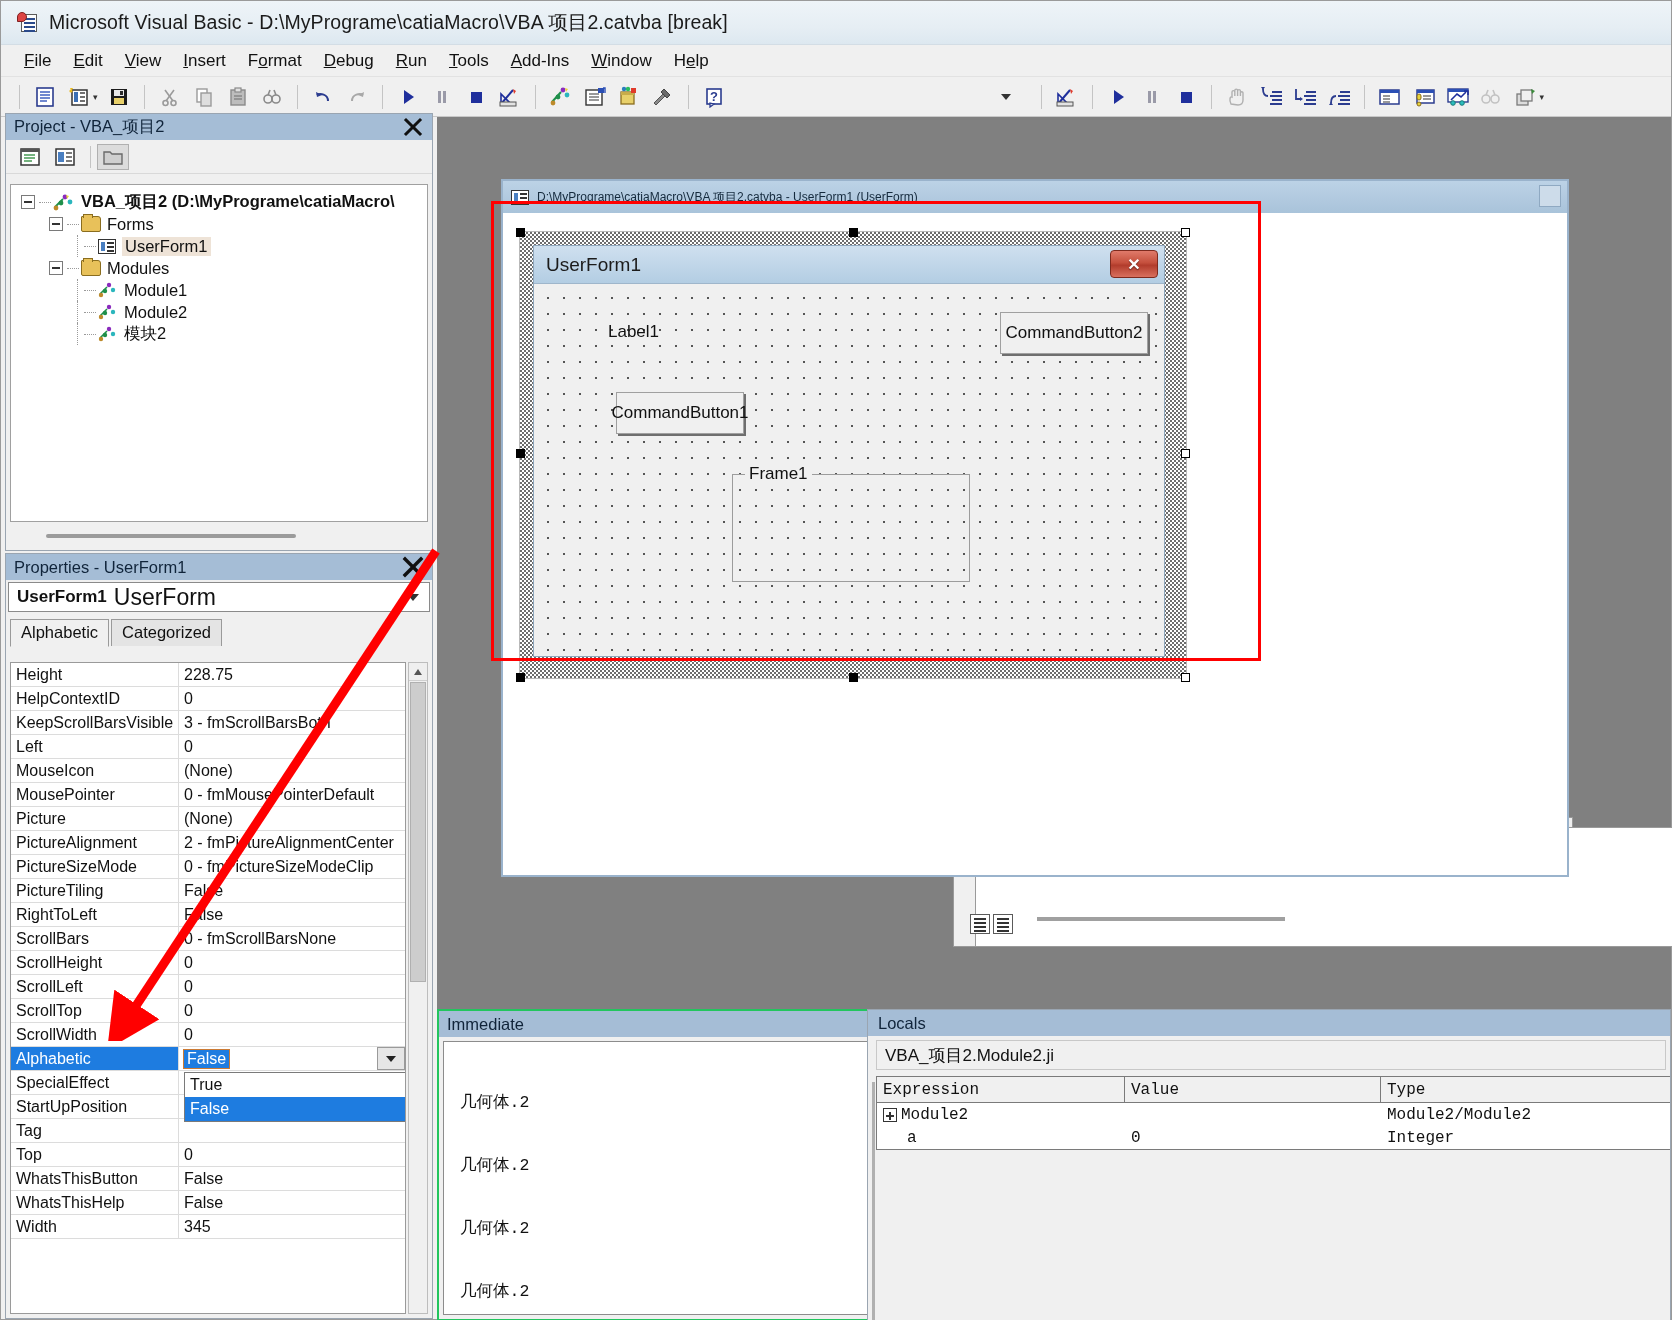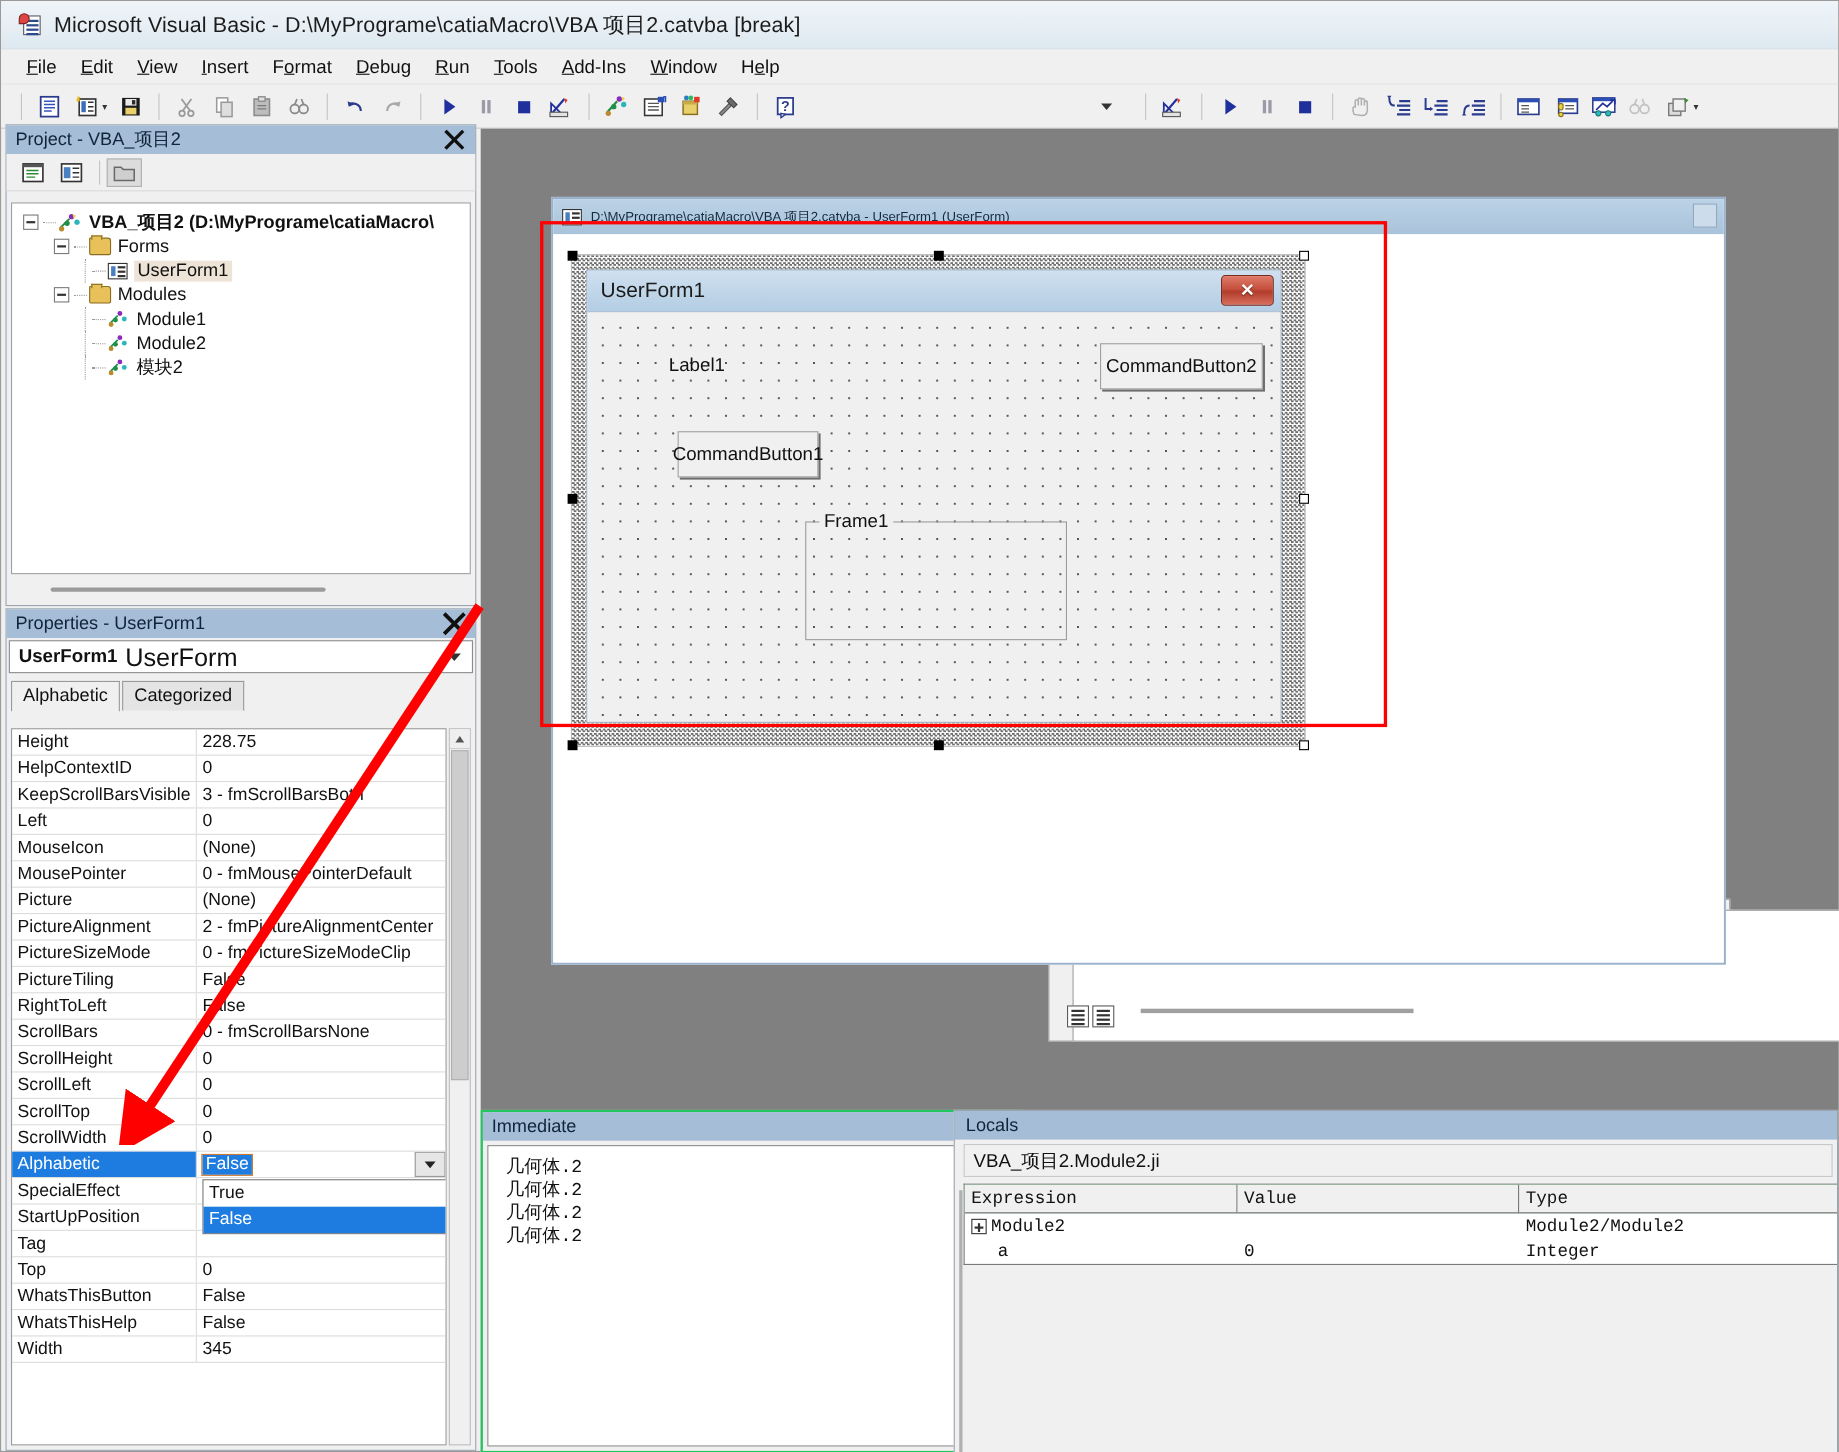--- a/index.html
+++ b/index.html
@@ -260,21 +260,21 @@
 
   
   .immediate {
      position:absolute; left:436px; top:1008px; width:493px; height:312px;
      background:#f0f0f0; border:2px solid #22c55e;
   }
   .imm-body {
      position:absolute; left:4px; right:20px; top:30px; bottom:4px; background:#fff; border:1px solid #8c8c8c;
      padding:8px 0 0 16px; overflow:hidden;
   }
-  .imm-line { font-family:"Liberation Mono", monospace; font-size:16.5px; color:#111; line-height:21px; }
+  .imm-line { font-family:"Liberation Mono", monospace; font-size:16.5px; color:#111; line-height:21px;margin-top:42px; }
   .imm-vscroll {
      position:absolute; right:3px; top:30px; bottom:4px; width:16px; background:#efefef; border:1px solid #c5c5c5;
   }
 
   
   .locals {
      position:absolute; left:866px; top:1008px; right:0px; height:372px;
      background:#f0f0f0; border:1px solid #9aa5b1;
   }
   .loc-ctx {

